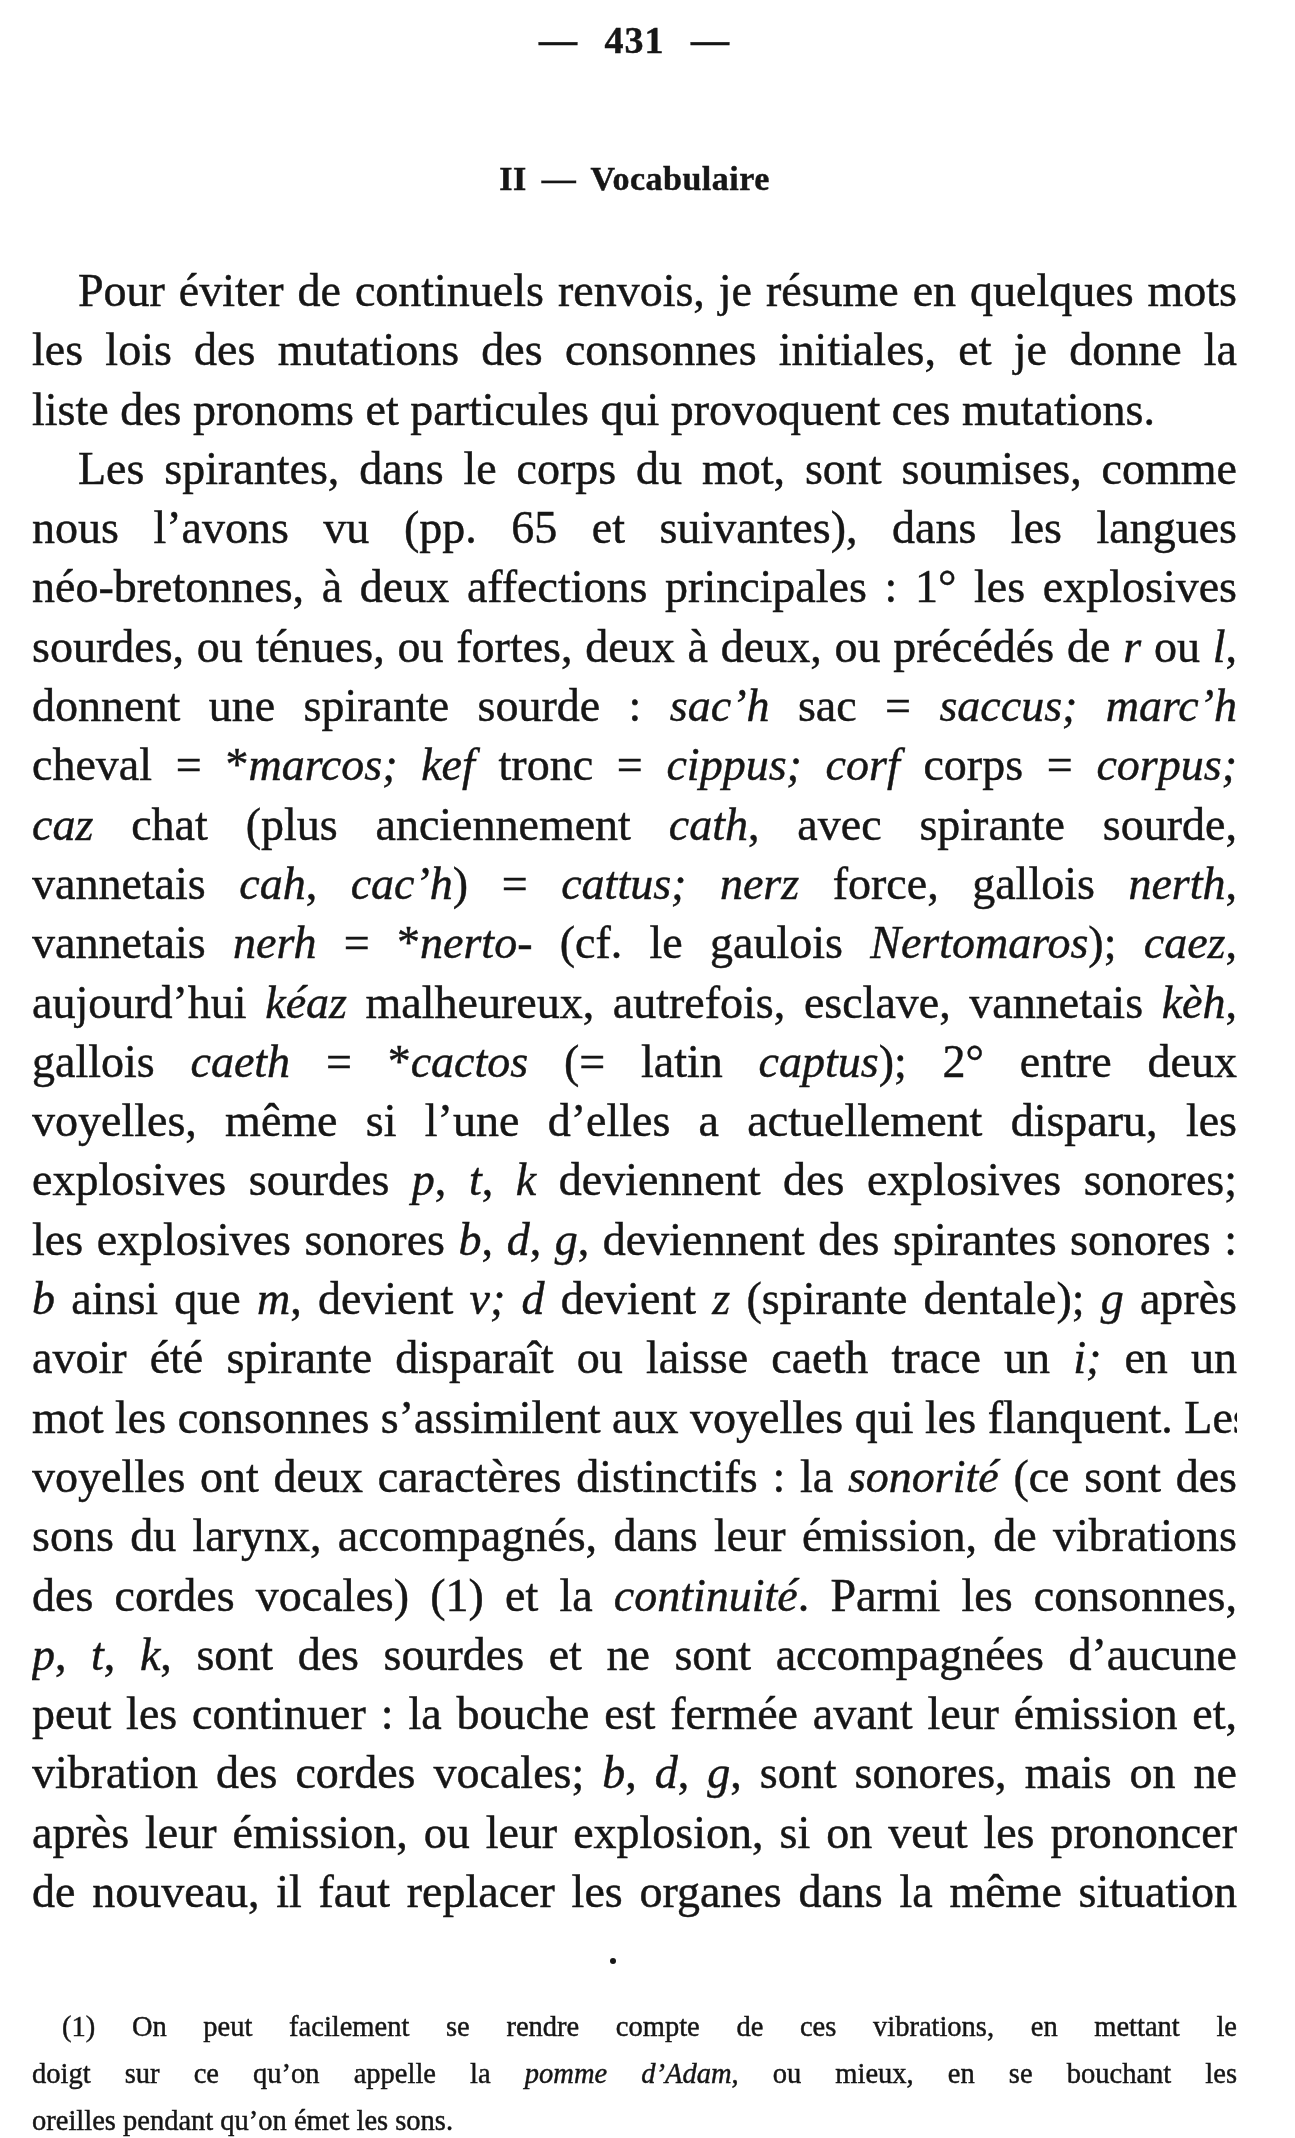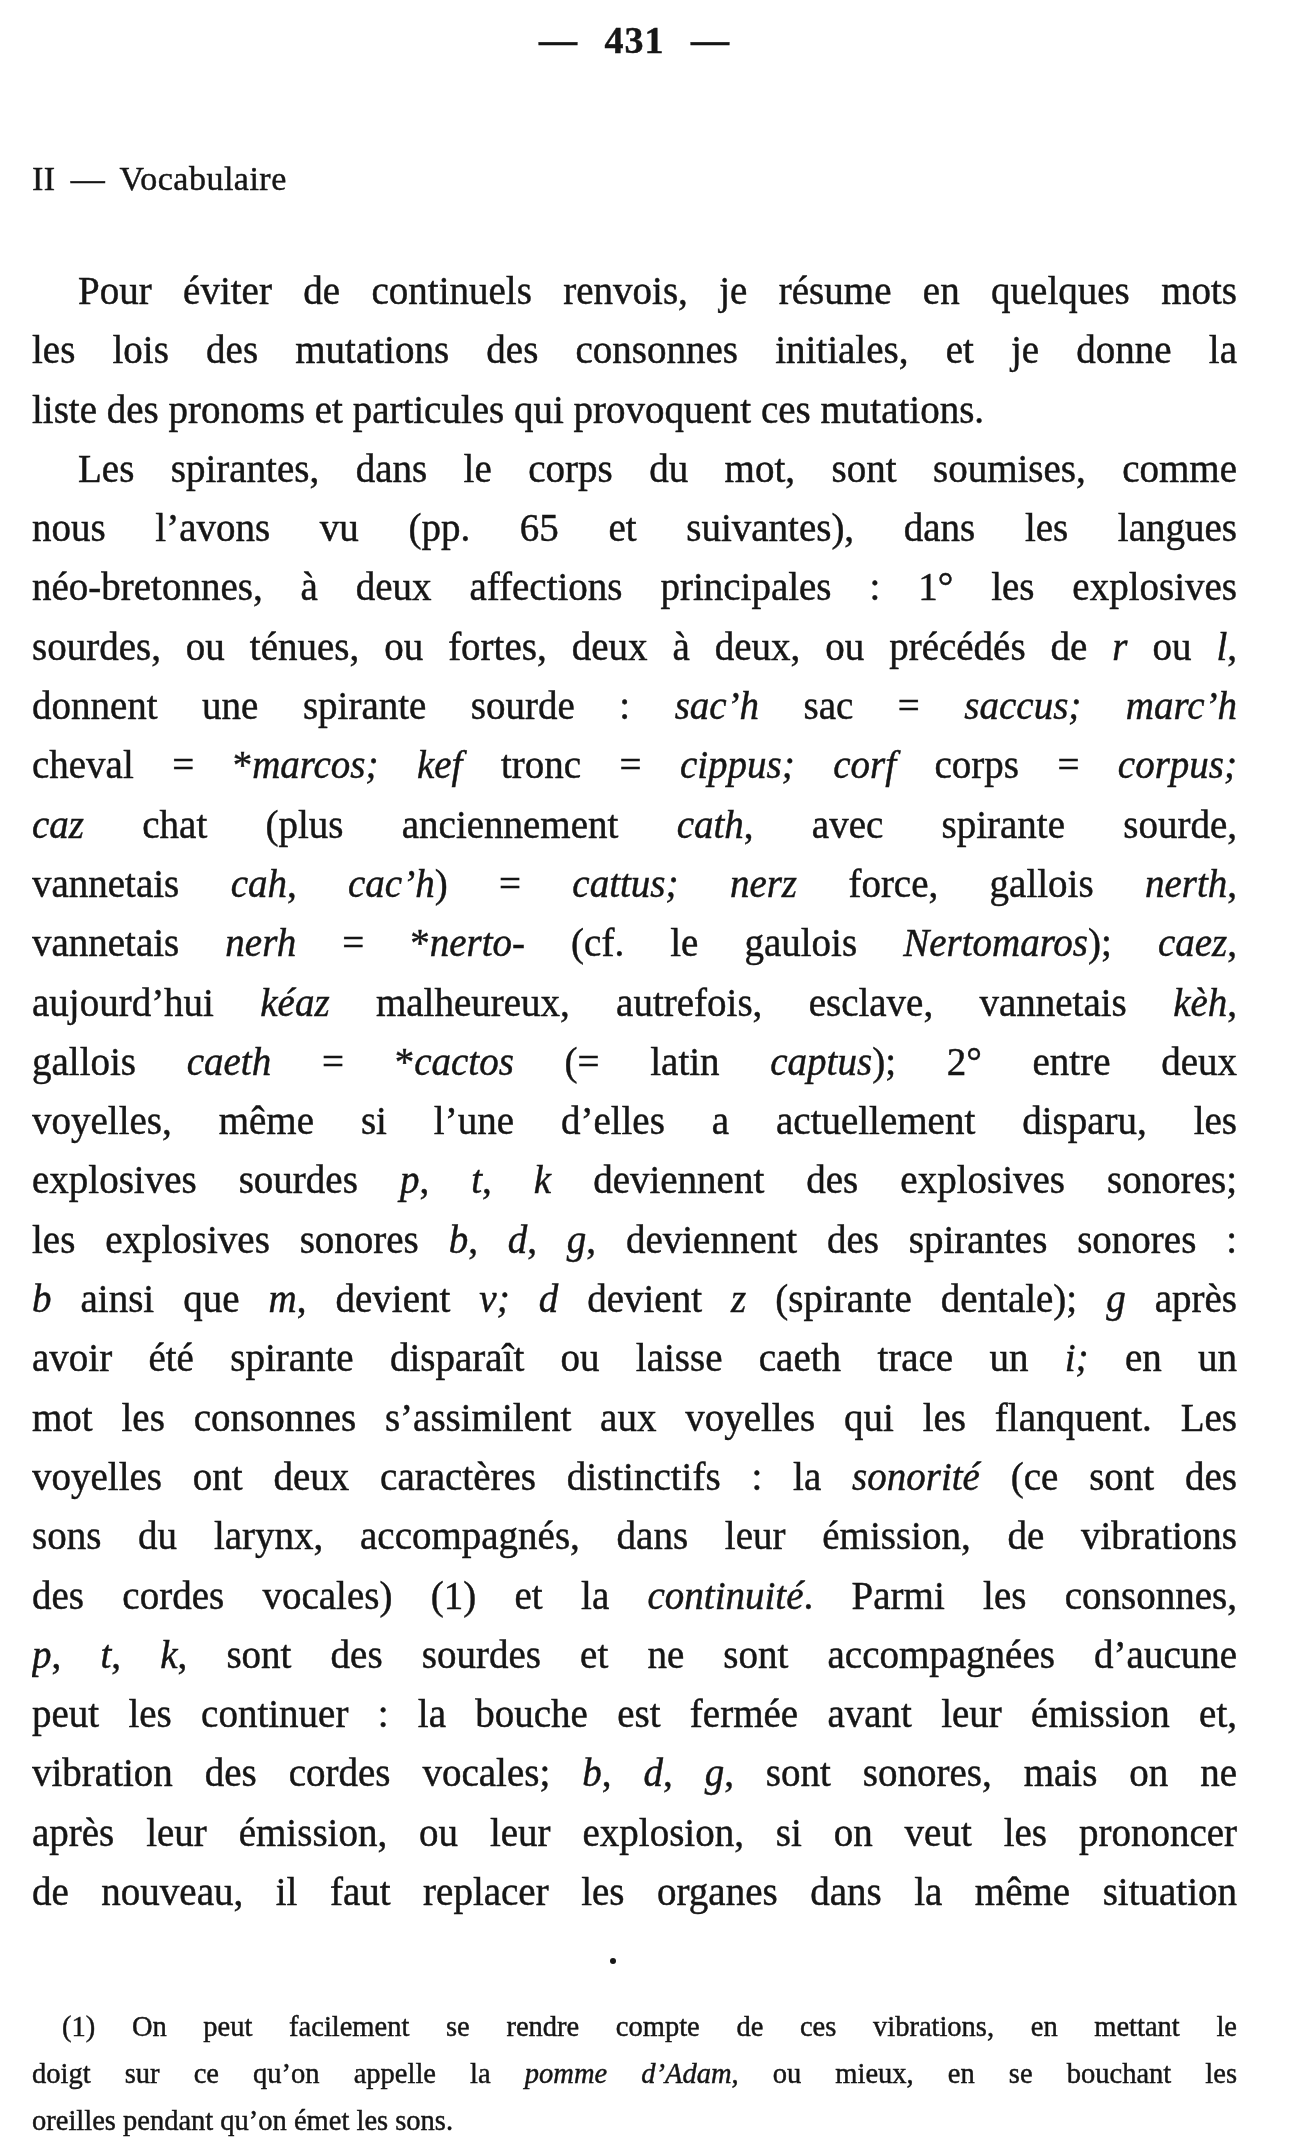--- a/index.html
+++ b/index.html
@@ -19,33 +19,33 @@
     top: 18px; left: 32px; width: 1205px;
     text-align: center;
     font-size: 38px; font-weight: bold;
     word-spacing: 16px;
     letter-spacing: 1px;
     font-family: Liberation Serif, serif;
   }
   .section-heading {
     position: absolute;
     top: 160px; left: 32px; width: 1205px;
-    text-align: left;
-    font-size: 34px; font-weight: normal;
+    text-align: center;
+    font-size: 34px; font-weight: bold;
     word-spacing: 6px;
     letter-spacing: 0.5px;
   }
   .body-text {
     position: absolute;
     top: 261px; left: 32px; width: 1205px;
   }
   .line {
     height: 59.3px;
     line-height: 59.3px;
-    font-size: 39px;
+    font-size: 46px;
     text-align: justify;
     text-align-last: justify;
     overflow: hidden;
     white-space: nowrap;
   }
   .line.indent { text-indent: 46px; }
   .line.end { text-align-last: left; }
   .it { font-style: italic; }
   .sep-dot {
     position: absolute;

